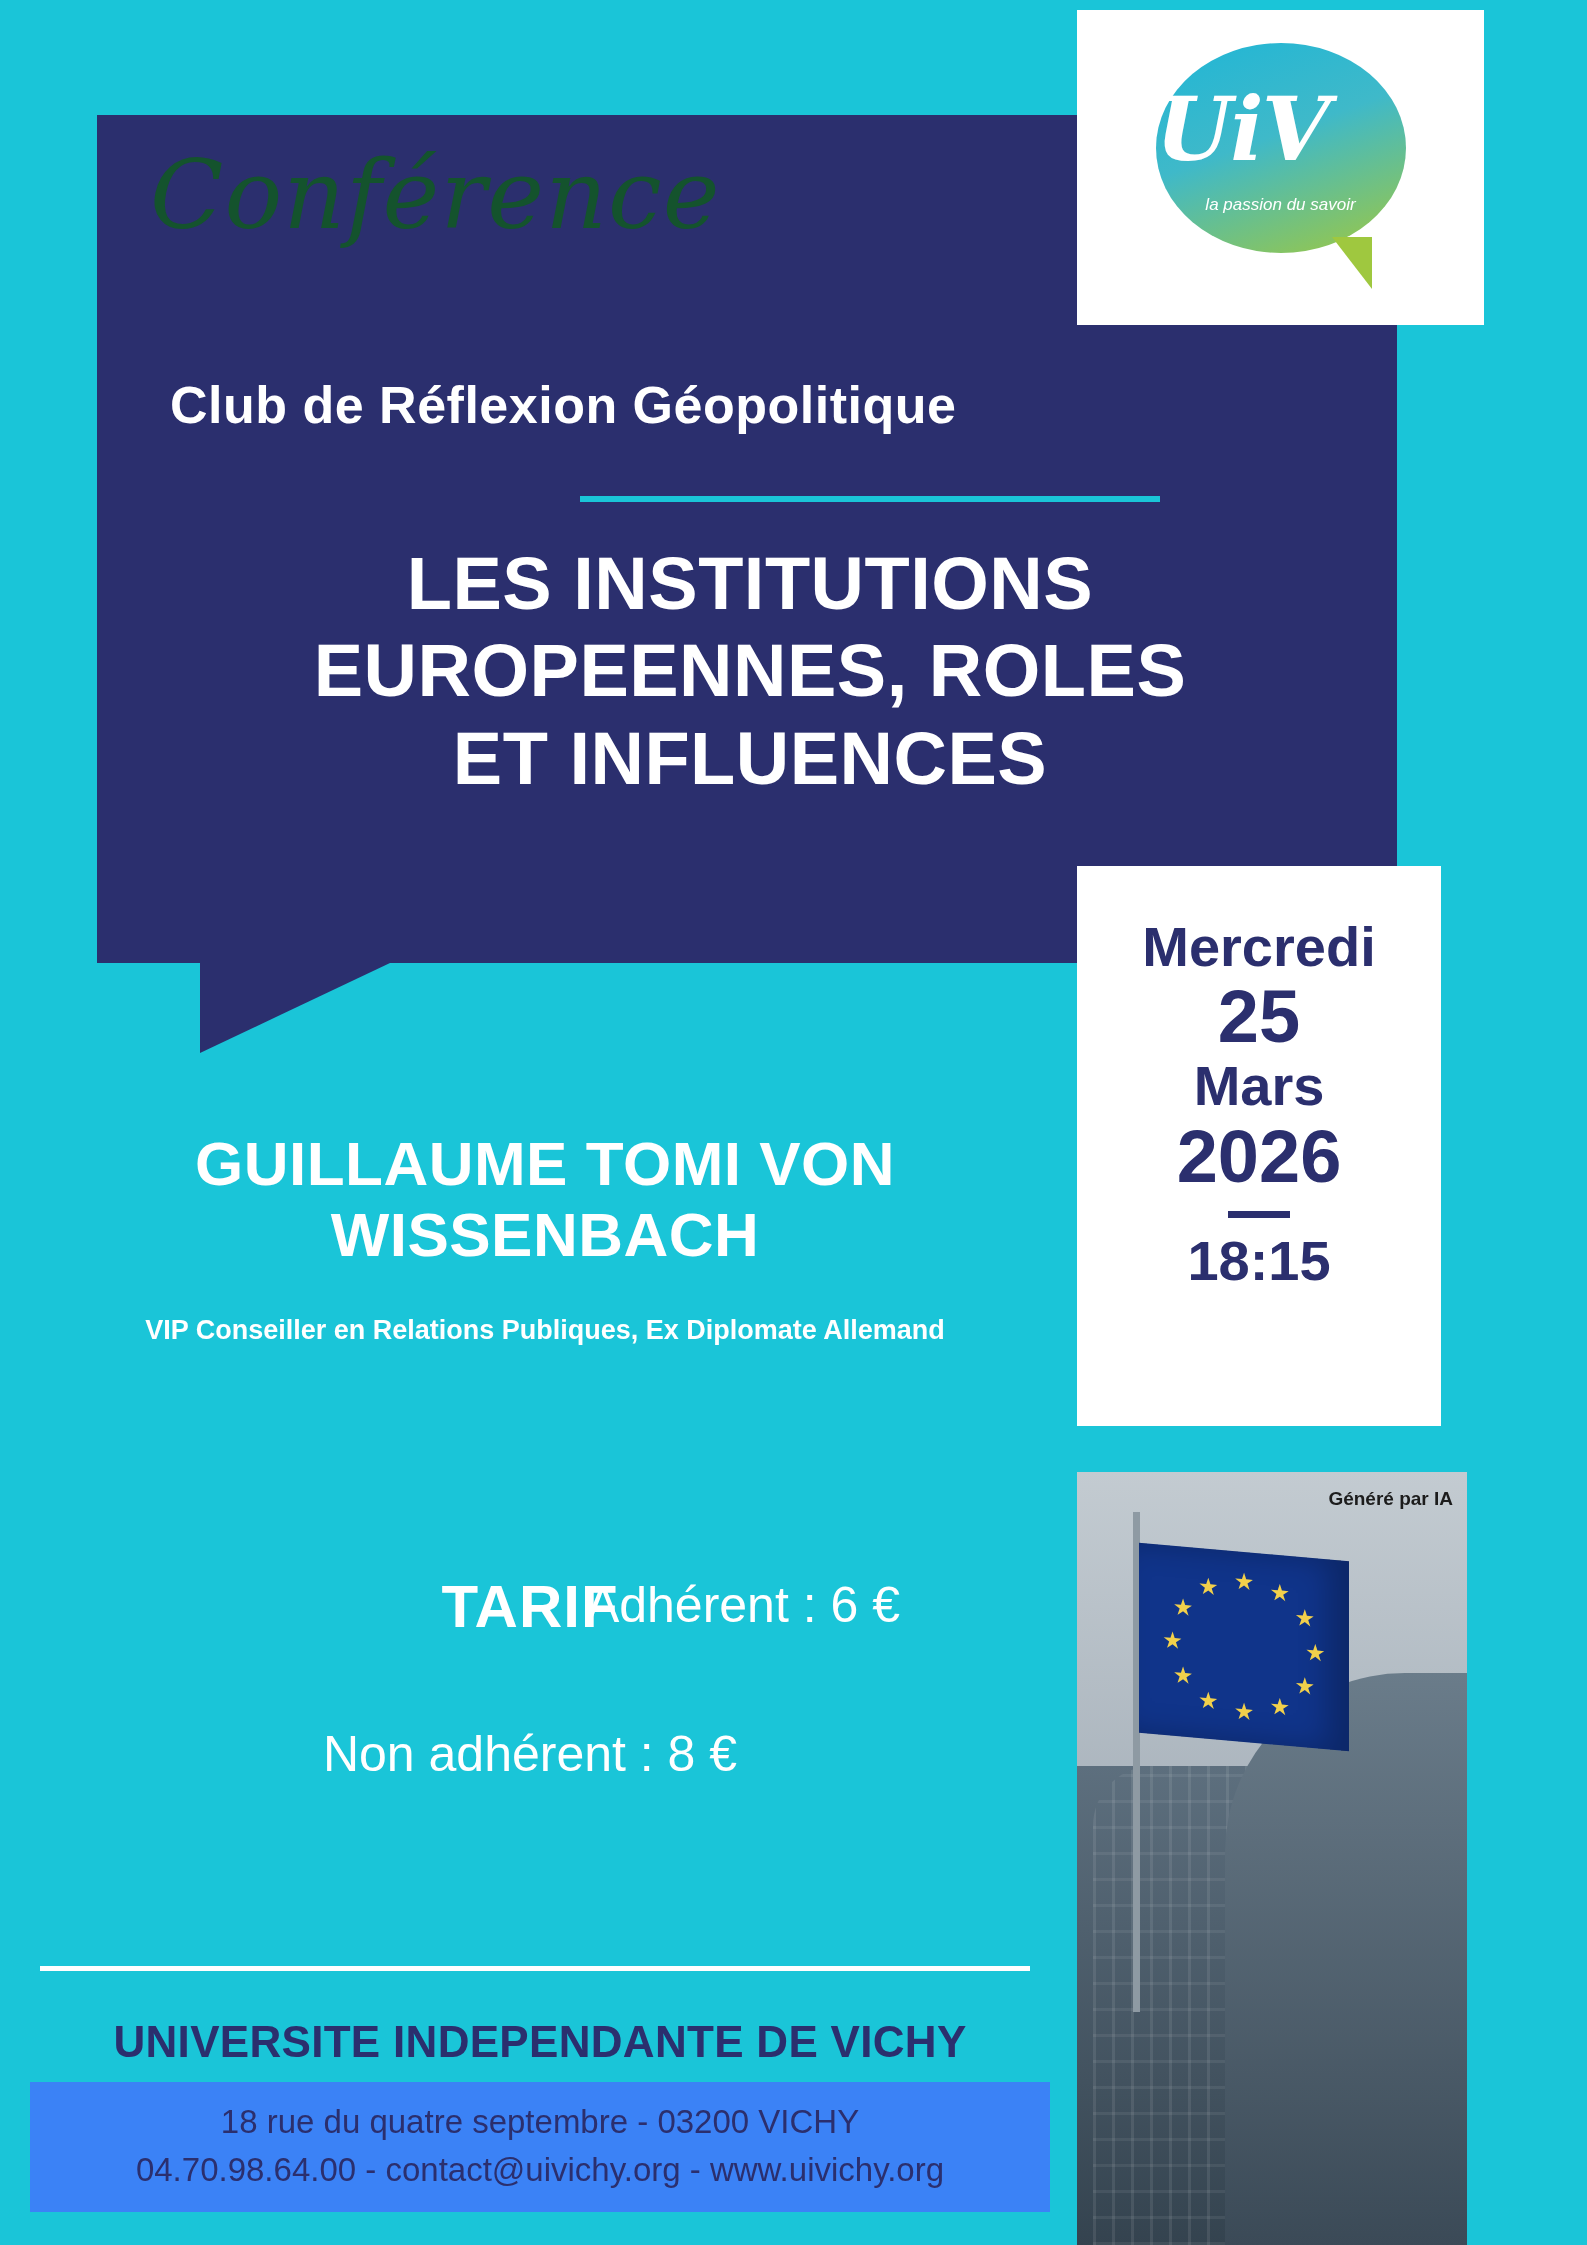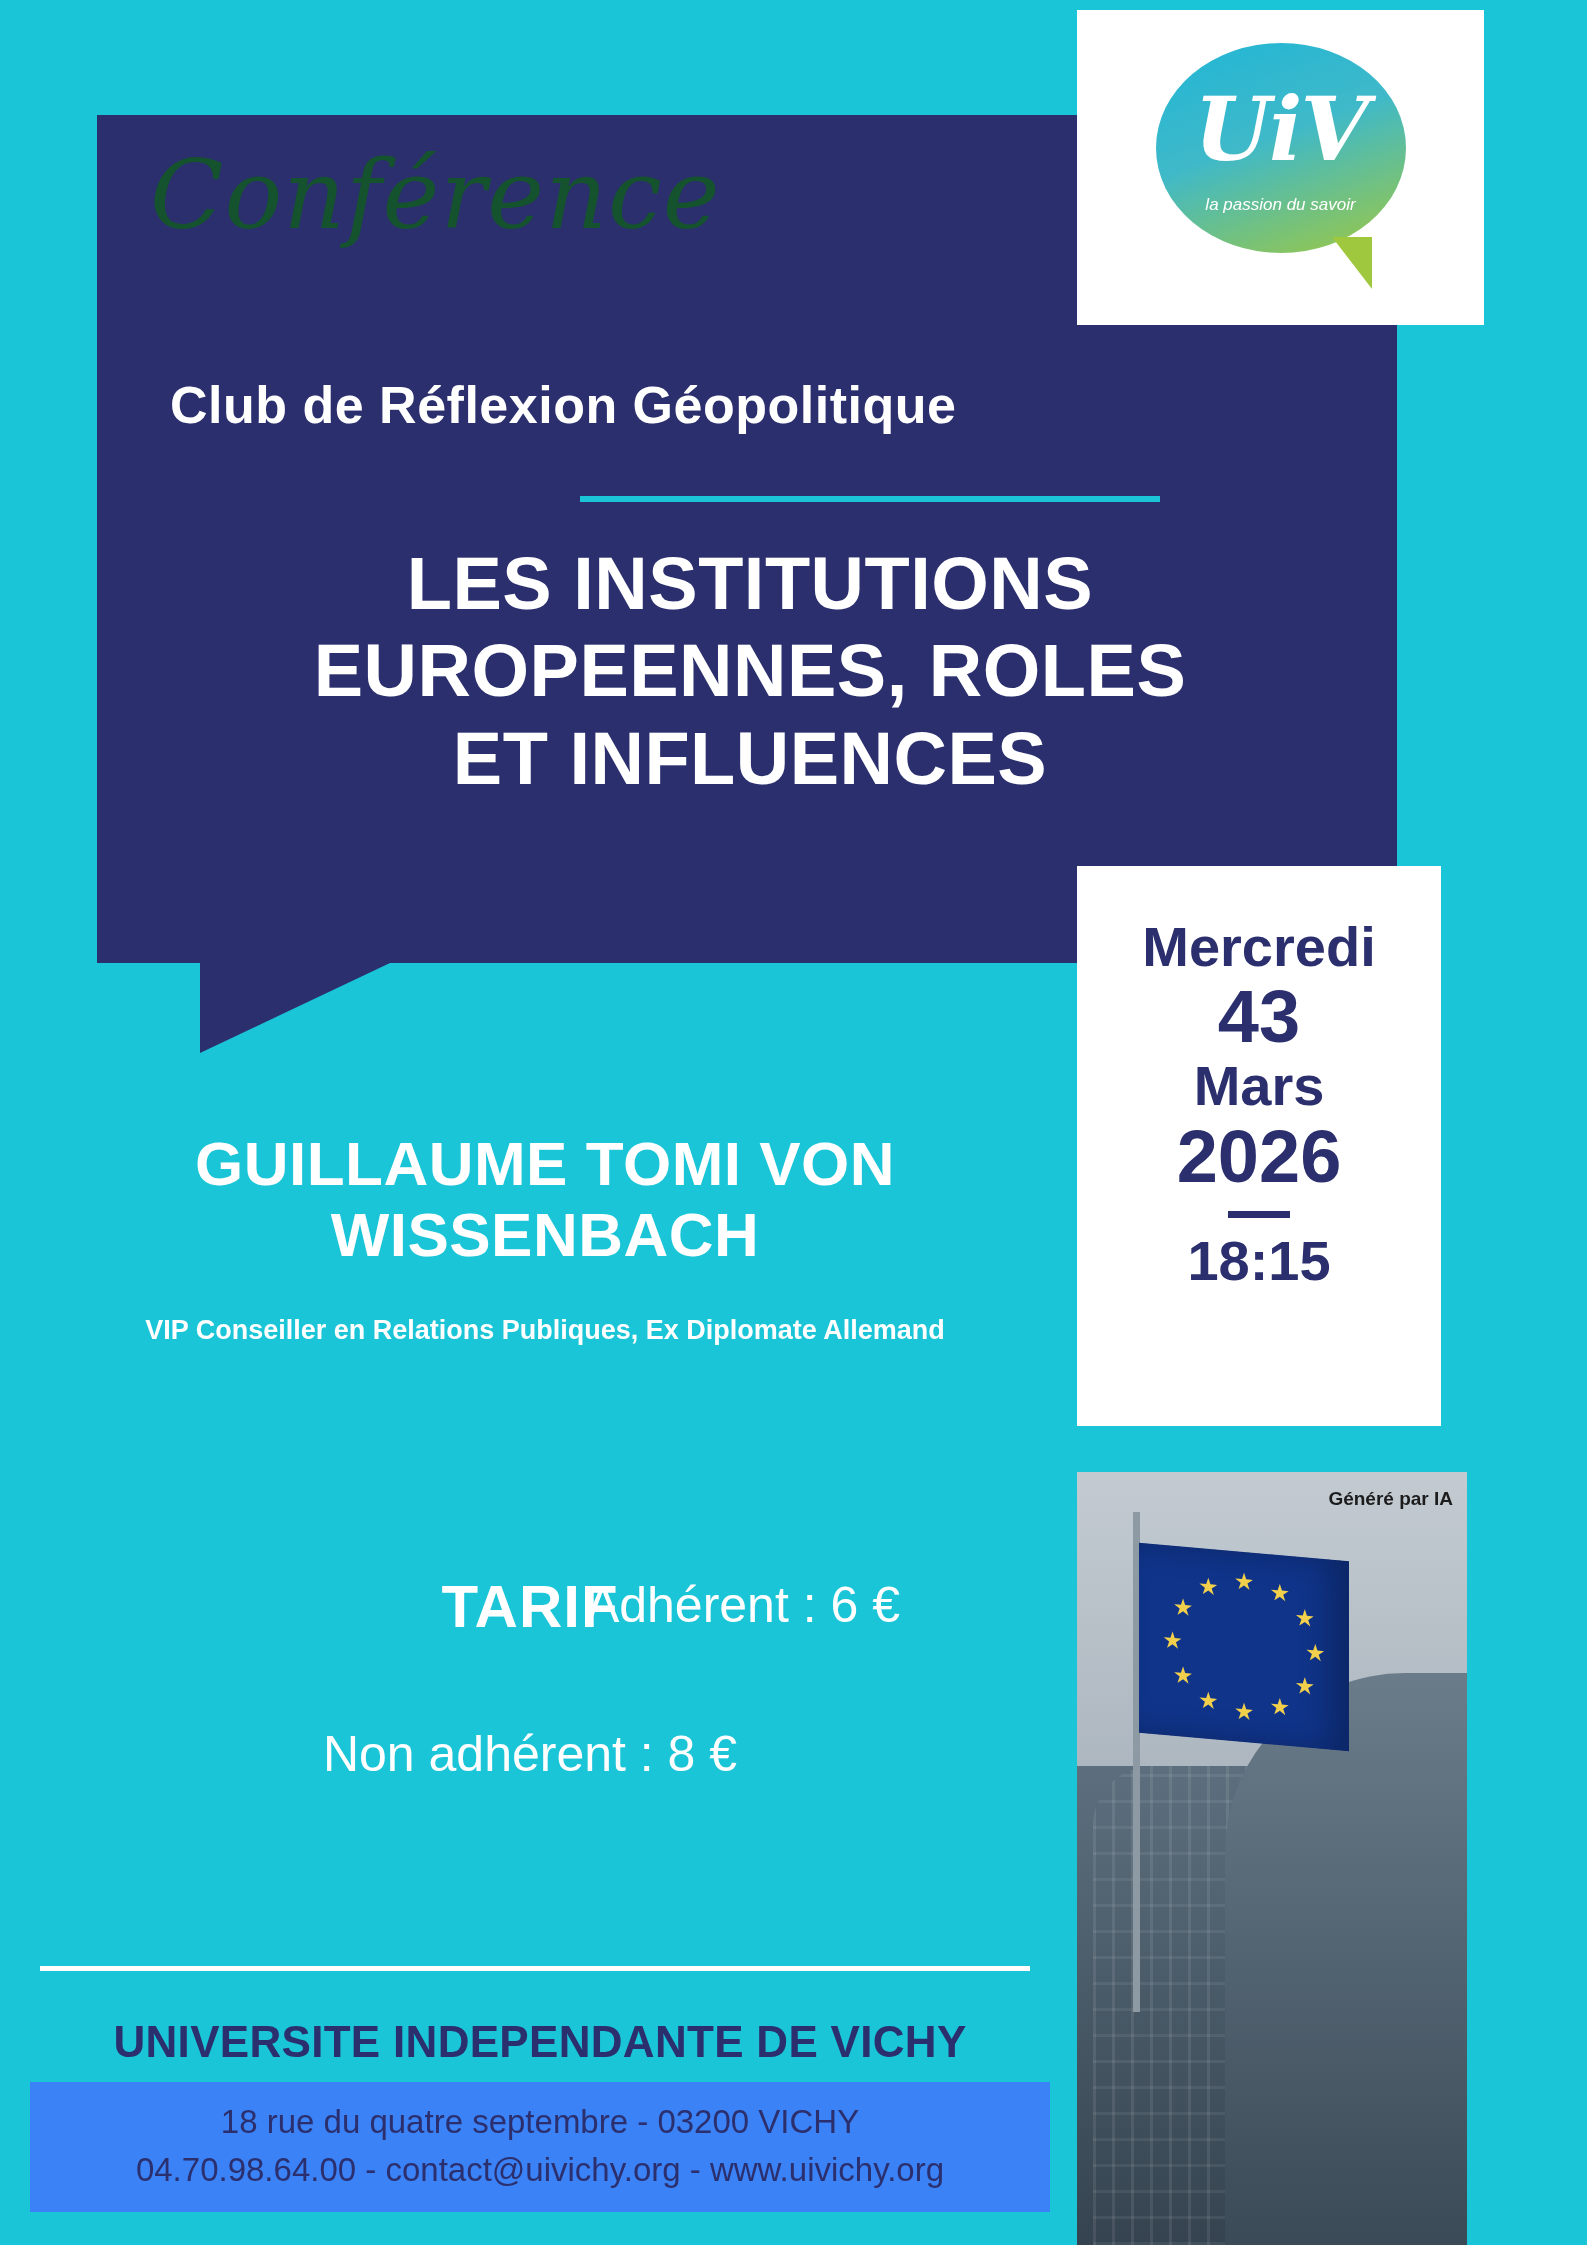--- a/index.html
+++ b/index.html
@@ -125,21 +125,20 @@
     width: 0;
     height: 0;
     border-top: 52px solid #9fc83f;
     border-left: 40px solid transparent;
   }
   .logo-text {
     position: absolute;
     left: 0;
     top: 34px;
     width: 250px;
-    text-align: center;
     color: #ffffff;
     font-family: "DejaVu Serif", serif;
     font-style: italic;
     font-weight: bold;
     font-size: 88px;
     letter-spacing: -2px;
   }
   .logo-tagline {
     position: absolute;
     left: 0;
@@ -399,21 +398,21 @@
   <div class="speaker-name">
     <div>GUILLAUME TOMI VON</div>
     <div>WISSENBACH</div>
   </div>
   <div class="speaker-role">
     <div>VIP Conseiller en Relations Publiques, Ex Diplomate Allemand</div>
   </div>
 
   <div class="date-box">
     <div class="date-day-name">Mercredi</div>
-    <div class="date-day-num">43</div>
+    <div class="date-day-num">25</div>
     <div class="date-month">Mars</div>
     <div class="date-year">2026</div>
     <div class="date-rule"></div>
     <div class="date-time">18:15</div>
   </div>
 
   <div class="tarif-title">TARIF</div>
   <div class="tarif-line1">Adhérent : 6 €</div>
   <div class="tarif-line2">Non adhérent : 8 €</div>
 

